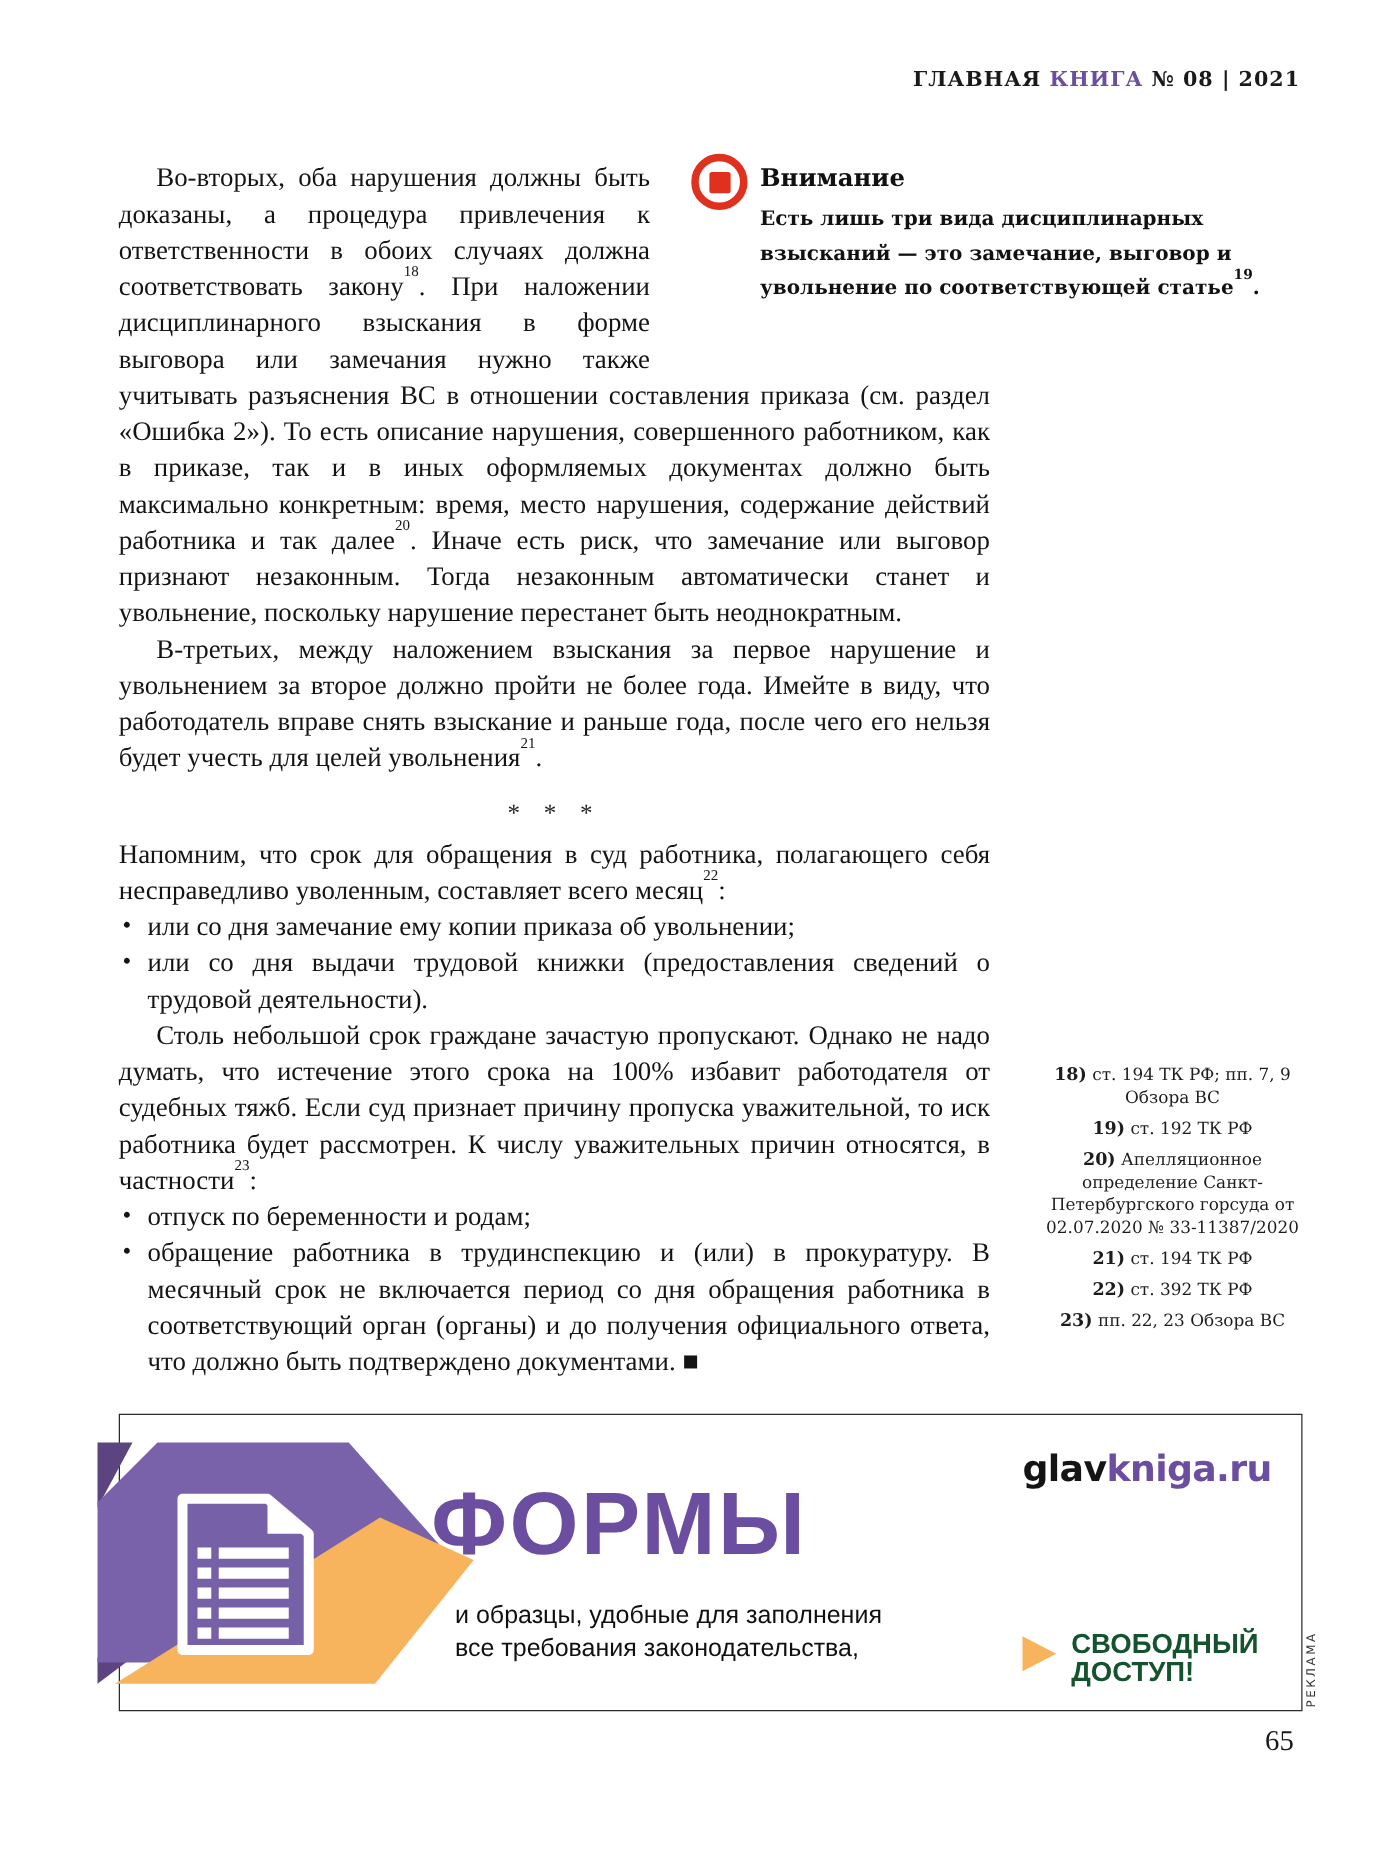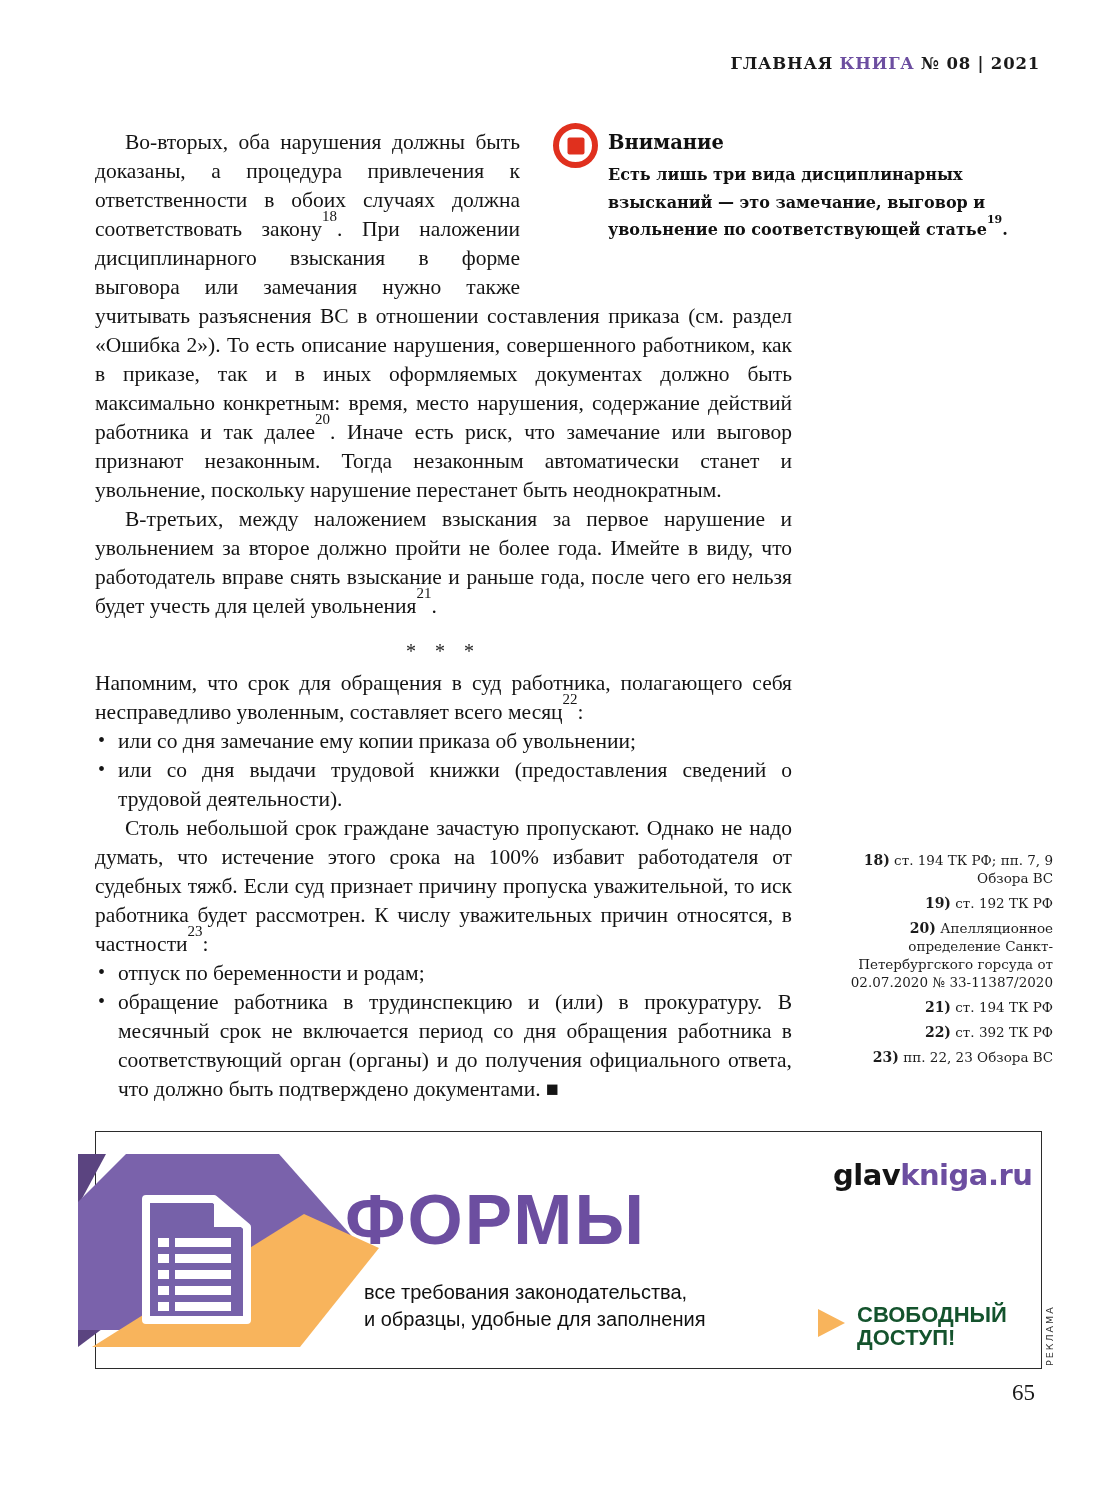--- a/index.html
+++ b/index.html
@@ -39,33 +39,33 @@
   .attn-body sup{font-size:11px;font-weight:bold;position:relative;top:-6px;line-height:0;}
 
   
   .article{
     position:absolute;left:95px;top:128px;width:697px;
     font-size:21.5px;line-height:29px;text-align:justify;color:#141414;
   }
   .callout-spacer{float:right;width:272px;height:150px;}
   .para{margin:0;}
   .para.indent{text-indent:30px;}
-  .article sup{font-size:15px;line-height:0;position:relative;top:-7px;letter-spacing:0;}
+  .article sup{font-size:12px;line-height:0;position:relative;top:-7px;letter-spacing:0;}
   .separator{
     text-align:center;text-indent:0;margin:16px 0 3px 0;
     font-size:20px;letter-spacing:7px;color:#222;
   }
   .bullet-row{position:relative;padding-left:23px;}
   .bullet-row .dot{position:absolute;left:3px;top:-1px;font-size:20px;}
 
   
   .footnotes{
     position:absolute;left:823px;top:851px;width:230px;
     font-family:"DejaVu Serif","Liberation Serif",serif;
-    font-size:13.5px;line-height:18px;color:#1c1c1c;text-align:right;
+    font-size:13.5px;line-height:18px;color:#1c1c1c;text-align:center;
   }
   .footnote{margin:0 0 7px 0;}
   .fn-num{font-size:14px;}
 
   
   .ad-banner{
     position:absolute;left:95px;top:1131px;width:945px;height:236px;
     border:1px solid #2b2b2b;background:#fff;
     font-family:"DejaVu Sans","Liberation Sans",sans-serif;
   }
@@ -78,21 +78,21 @@
     position:absolute;left:249px;top:52px;
     font-family:"Liberation Sans","DejaVu Sans",sans-serif;
     font-weight:bold;font-size:71px;line-height:1;letter-spacing:2px;color:#6C4EA0;
   }
   .ad-desc{
     position:absolute;left:268px;top:147px;
     font-family:"Liberation Sans","DejaVu Sans",sans-serif;
     font-size:20px;line-height:27px;color:#101010;
   }
   .ad-site{
-    position:absolute;left:737px;top:26px;
+    position:absolute;left:722px;top:26px;
     font-weight:bold;font-size:29px;letter-spacing:-0.5px;white-space:nowrap;color:#141414;
   }
   .ad-site .purple{color:#6C4EA0;}
   .ad-access-tri{
     position:absolute;left:722px;top:177px;width:0;height:0;
     border-left:27px solid #F8B45C;border-top:14px solid transparent;border-bottom:14px solid transparent;
   }
   .ad-access{
     position:absolute;left:761px;top:171px;
     font-family:"Liberation Sans","DejaVu Sans",sans-serif;
@@ -167,22 +167,22 @@
             <rect x="99" y="120" width="56" height="9"></rect>
           <rect x="82" y="136" width="11" height="9"></rect>
             <rect x="99" y="136" width="56" height="9"></rect>
           <rect x="82" y="152" width="11" height="9"></rect>
             <rect x="99" y="152" width="56" height="9"></rect>
         </g>
       </g>
     </svg>
     <div class="ad-title">ФОРМЫ</div>
     <div class="ad-desc">
+        <div>и образцы, удобные для заполнения</div>
         <div>все требования законодательства,</div>
-        <div>и образцы, удобные для заполнения</div>
       </div>
     <div class="ad-site">
       <span>glav</span><span class="purple">kniga.ru</span>
     </div>
     <div class="ad-access-tri"></div>
     <div class="ad-access">
       <div>СВОБОДНЫЙ</div>
       <div>ДОСТУП!</div>
     </div>
   </div>

